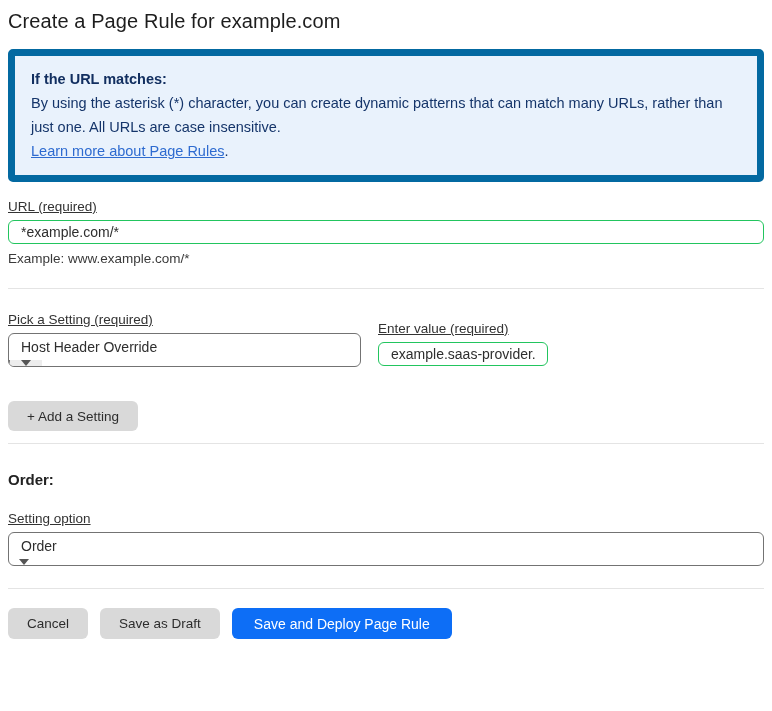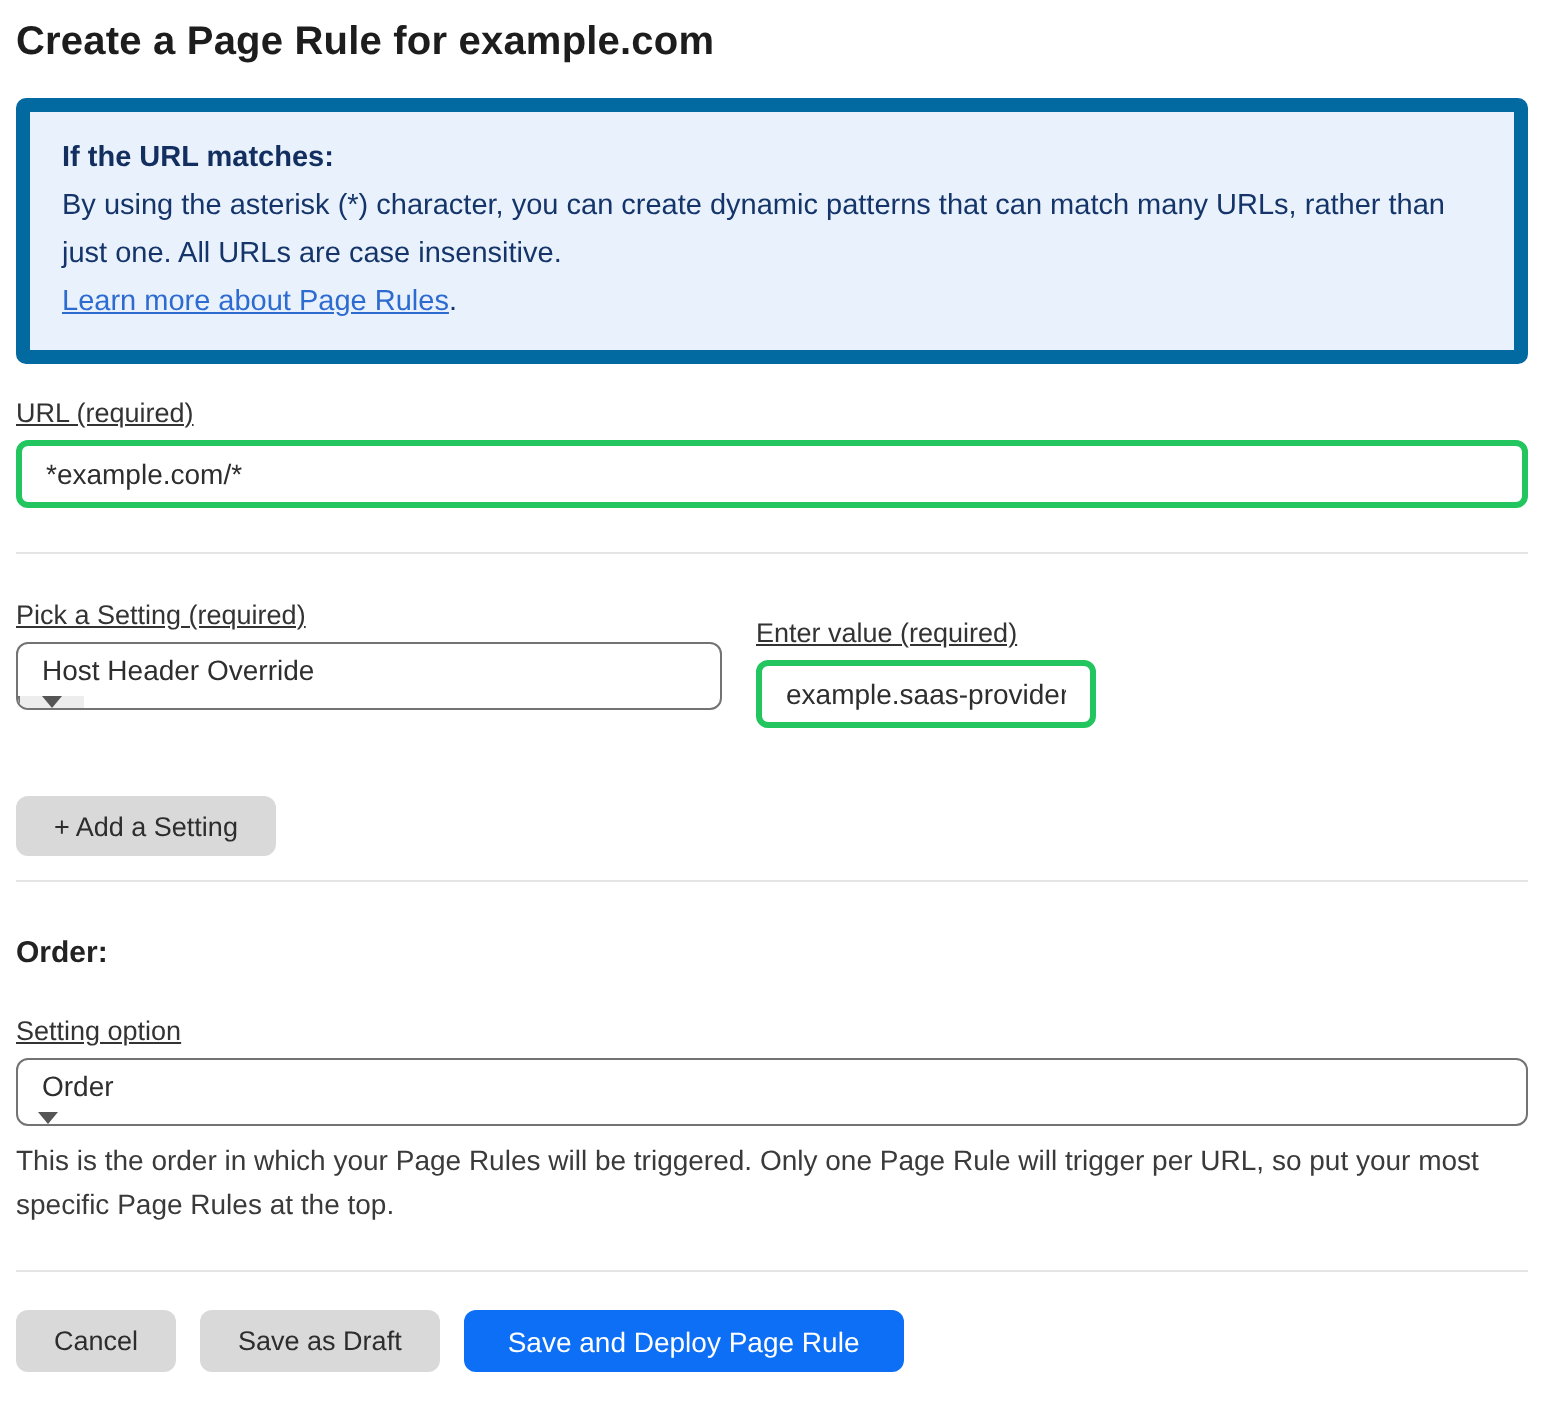--- a/index.html
+++ b/index.html
@@ -8,21 +8,21 @@
     font-family: "Liberation Sans", sans-serif;
     color: #2e2e2e;
     width: 772px;
     height: 711px;
     overflow: hidden;
   }
   .page { padding: 8px 8px 0 8px; }
 
   h1.page-title {
     font-size: 20px;
-    font-weight: 700;
+    font-weight: 400;
     color: #1d1d1d;
     letter-spacing: 0.1px;
     margin: 2px 0 16px 0;
   }
 
   .info-box {
     background: #e9f2fc;
     border: 7px solid #0369a1;
     border-radius: 5px;
     padding: 11px 16px 12px 16px;
@@ -43,23 +43,23 @@
     color: #333333;
     margin-bottom: 6px;
     display: block;
     text-decoration: underline;
   }
 
   input.text-input {
     font-family: "Liberation Sans", sans-serif;
     font-size: 14px;
     color: #2e2e2e;
-    border: 3px solid #22c55e;
+    border: 1px solid #22c55e;
     border-radius: 6px;
-    height: 34px;
+    height: 24px;
     padding: 0 12px;
     background: #ffffff;
     outline: none;
   }
   .full-width { width: 100%; }
 
   .helper-text {
     font-size: 13.5px;
     color: #3a3a3a;
     margin-top: 7px;
@@ -168,20 +168,21 @@
   <h1 class="page-title">Create a Page Rule for example.com</h1>
 
   <div class="info-box">
     <div class="info-heading">If the URL matches:</div>
     <div class="info-body">By using the asterisk (*) character, you can create dynamic patterns that can match many URLs, rather than just one. All URLs are case insensitive.</div>
     <div><a class="info-link">Learn more about Page Rules</a><span>.</span></div>
   </div>
 
   <label class="field-label">URL (required)</label>
   <input class="text-input full-width" type="text" value="*example.com/*" style="">
+  <div class="helper-text">Example: www.example.com/*</div>
 
   <hr class="divider">
 
 
   <div class="settings-row">
     <div class="col-pick">
       <label class="field-label">Pick a Setting (required)</label>
       <div class="select-control">
         <span class="select-value">Host Header Override</span>
         <span class="arrow-box">
@@ -201,21 +202,20 @@
 
   <h2 class="section-heading" style="margin-top:27px;">Order:</h2>
 
   <label class="field-label order-label">Setting option</label>
   <div class="select-control full-width">
     <span class="select-value">Order</span>
     <span class="arrow-plain">
         <span class="tri-down"></span>
       </span>
   </div>
-  <div class="order-helper">This is the order in which your Page Rules will be triggered. Only one Page Rule will trigger per URL, so put your most specific Page Rules at the top.</div>
 
   <hr class="divider">
 
   <div class="footer-bar">
     <button class="btn-gray">Cancel</button>
     <button class="btn-gray">Save as Draft</button>
     <button class="btn-primary">Save and Deploy Page Rule</button>
   </div>
 
 </div>

